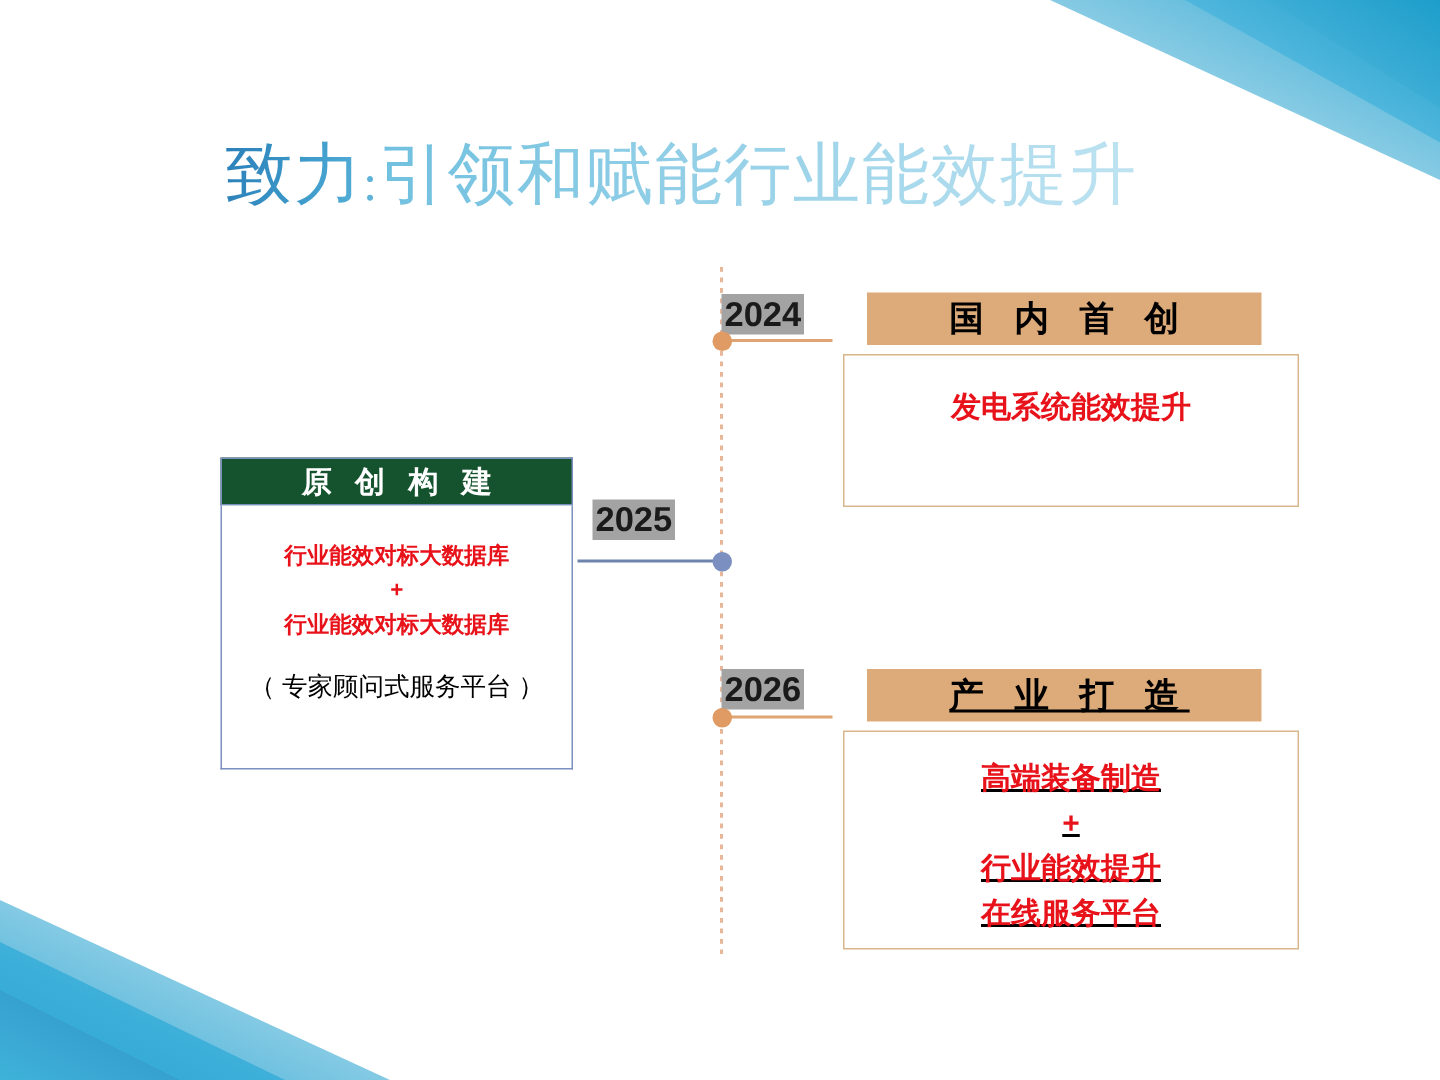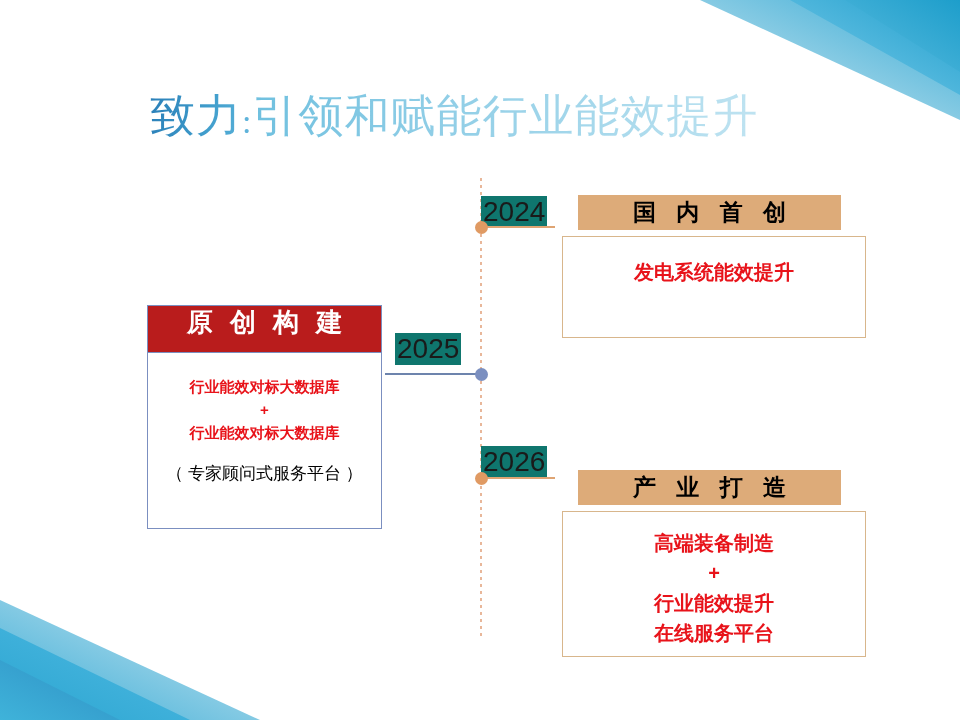--- a/index.html
+++ b/index.html
@@ -69,27 +69,28 @@
     top: 178px;
     width: 2px;
     height: 458px;
     background-image: linear-gradient(to bottom, #e8b79a 0 3px, rgba(255,255,255,0) 3px 7px);
     background-size: 2px 7px;
     background-repeat: repeat-y;
   }
 
   .year-label {
     position: absolute;
-    font-size: 28px;
+    font-size: 23px;
     color: #1a1a1a;
     font-family: "Liberation Sans", "DejaVu Sans", sans-serif;
     letter-spacing: 0px;
     white-space: nowrap;
-    background: #0f766e;
+    background: #a3a3a3;
     padding: 0 2px;
+    font-weight: bold;
   }
   #year-2024 { left: 481px; top: 196px; }
   #year-2025 { left: 395px; top: 333px; }
   #year-2026 { left: 481px; top: 446px; }
 
   .node-dot {
     position: absolute;
     width: 13px;
     height: 13px;
     border-radius: 50%;
@@ -123,25 +124,25 @@
     text-align: center;
   }
   .body-line {
     font-weight: bold;
     white-space: nowrap;
   }
 
   
   #card-origin { left: 147px; top: 305px; width: 235px; }
   #card-origin .card-header {
-    height: 48px;
+    height: 32px;
     line-height: 32px;
-    background: #b91c1c;
+    background: #14532d;
     color: #ffffff;
-    font-size: 26px;
+    font-size: 20px;
     letter-spacing: 5px;
     text-indent: 5px;
     border: 1px solid #7b8fc0;
   }
   #card-origin .card-body {
     border: 1px solid #7b8fc0;
     border-top: none;
     height: 176px;
     padding-top: 22px;
   }
@@ -178,21 +179,21 @@
   }
   .card-tan .body-line {
     font-size: 20px;
     color: #e8131a;
     line-height: 30px;
   }
 
   #card-top    { left: 554px; top: 195px; }
   #card-top .card-body { height: 102px; padding-top: 20px; }
 
-  #card-bottom { left: 554px; top: 470px; }
+  #card-bottom { left: 554px; top: 446px; text-decoration: underline; }
   #card-bottom .card-body { height: 146px; padding-top: 16px; }
 
 </style>
 </head>
 <body>
 
 <div id="slide">
 
   <svg class="deco-svg" viewBox="0 0 960 720" preserveAspectRatio="none">
     <defs>

